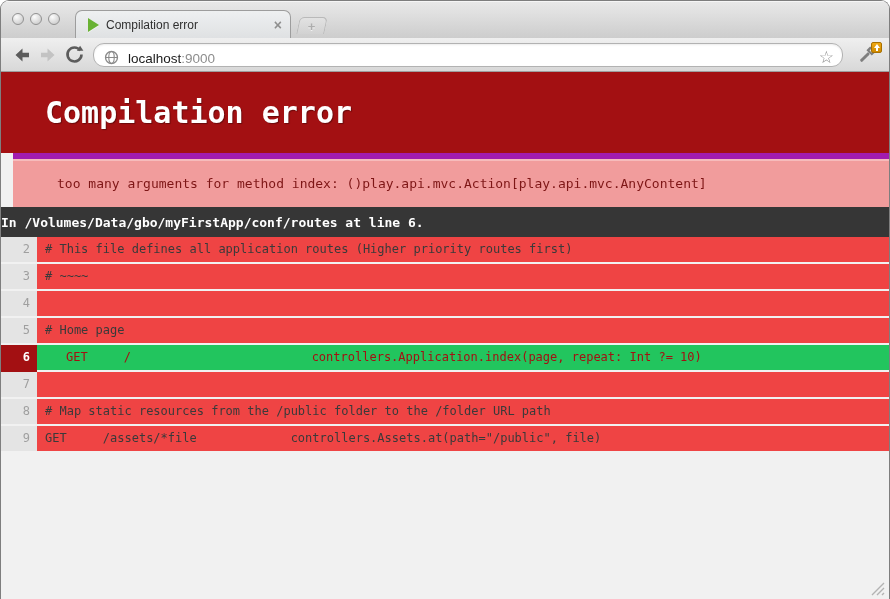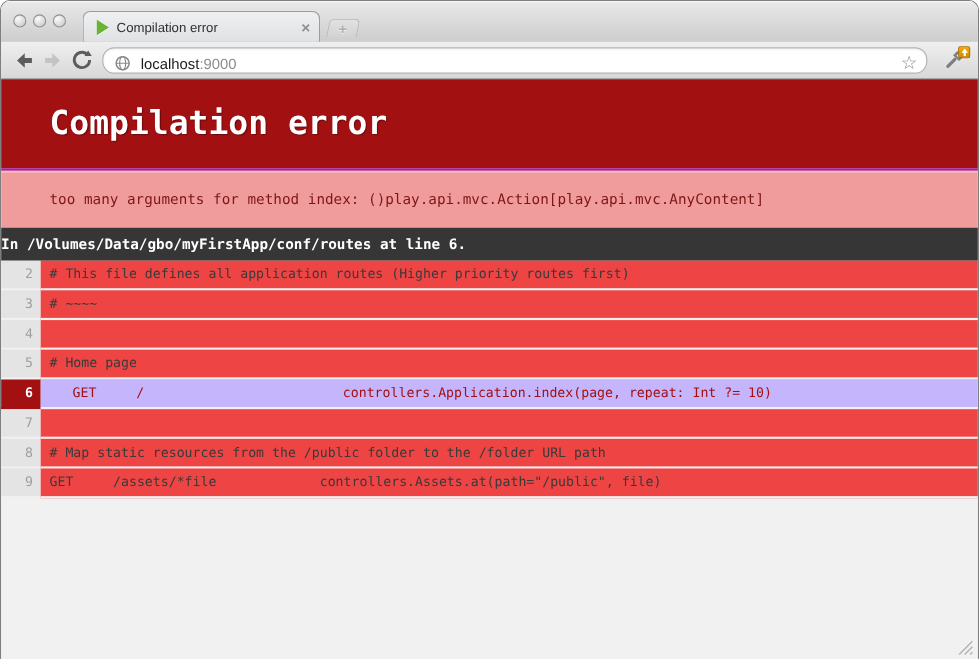--- a/index.html
+++ b/index.html
@@ -77,24 +77,24 @@
   
   .page { height: 528px; background: #f1f1f1; position: relative; font-family: "DejaVu Sans Mono", monospace; }
   .error-title {
     height: 81px; background: #a31012;
     display: flex; align-items: center; padding-left: 44px;
     color: #ffffff; font-size: 30px; font-weight: bold;
     text-shadow: 1px 1px 1px rgba(0,0,0,.35);
   }
   .error-msg {
     height: 54px; background: #f19c9c;
-    border-top: 2px solid #a21caf;
+    border-top: 6px solid #a21caf;
     box-shadow: inset 0 2px 0 #f6bbbb;
     display: flex; align-items: center; padding-left: 44px;
-    color: #7e1616; font-size: 13px;
+    color: #7e1616; font-size: 13px; margin-left: 12px;
   }
   .error-loc {
     height: 30px; background: #363636;
     display: flex; align-items: center; 
     color: #ffffff; font-size: 13px; font-weight: bold;
   }
 
   .code-block { }
   .code-row { display: flex; height: 27px; }
   .code-row .gutter {
@@ -104,21 +104,21 @@
   }
   .code-row .line {
     flex: 1; background: #ef4444; border-bottom: 2px solid #f1f1f1;
     font-size: 12px; color: #3a3a3a; padding-left: 8px; line-height: 25px;
     white-space: pre; overflow: hidden;
   }
   .code-row.error .gutter {
     background: #a31012; border-bottom-color: #a31012;
     color: #ffffff; font-weight: bold;
   }
-  .code-row.error .line { color: #a31012; background: #c4b5fd; padding-left: 29px; }
+  .code-row.error .line { color: #a31012; background: #22c55e; padding-left: 29px; }
 
   .resize-grip { position: absolute; right: 4px; bottom: 4px; }
 </style>
 </head>
 <body>
 
 <div class="window">
 
   <div class="tabstrip">
     <div class="traffic-lights">

